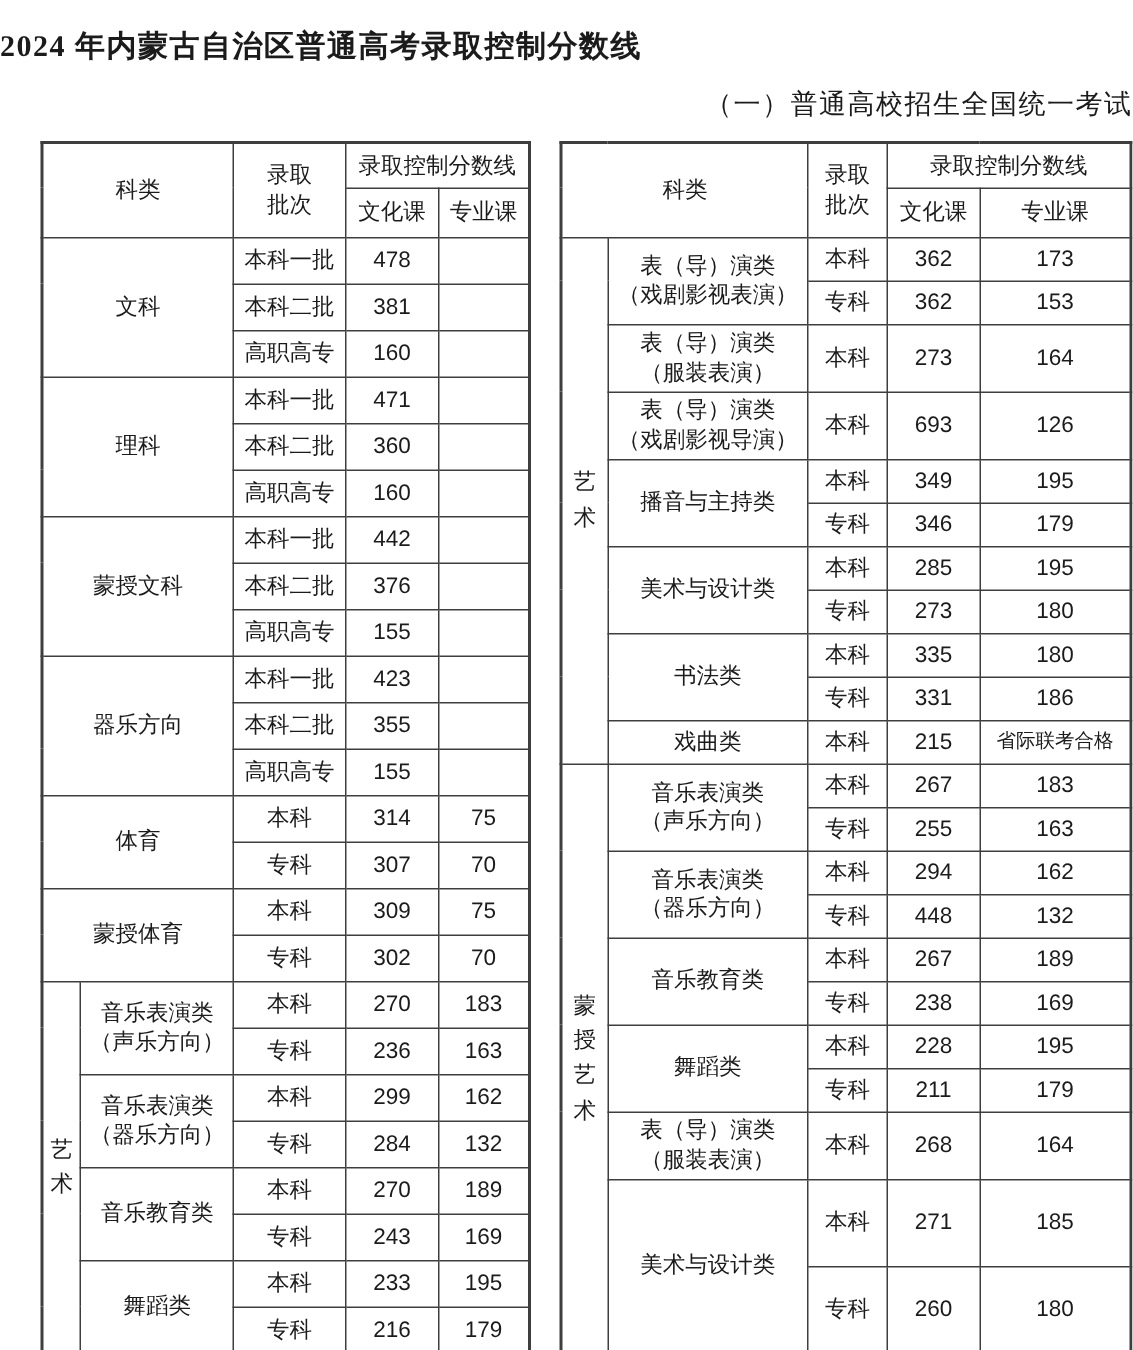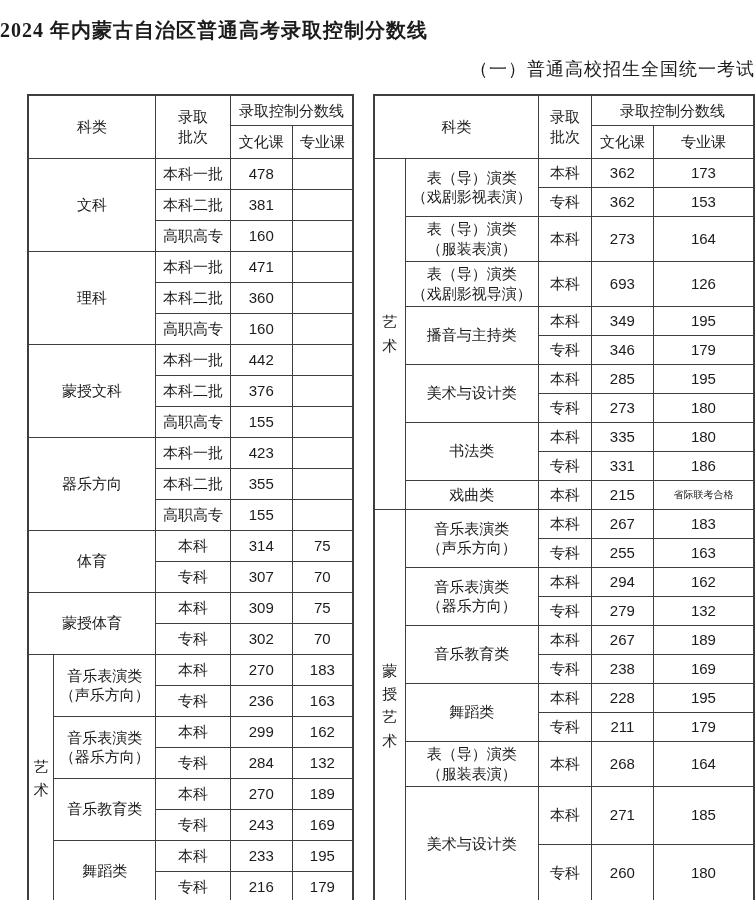--- a/index.html
+++ b/index.html
@@ -23,21 +23,21 @@
   table{
     border-collapse:collapse;table-layout:fixed;
     border:2px solid #3e3e3e;
   }
   th,td{
     border:1px solid #3e3e3e;
     text-align:center;vertical-align:middle;
     font-weight:normal;font-size:15px;line-height:1.3;
     padding:1px 1px;white-space:pre-line;overflow:hidden;
   }
-  td.small{font-size:10px;letter-spacing:0;}
+  td.small{font-size:13px;letter-spacing:0;}
   td.group{line-height:1.55;}
   table.lt tbody tr{height:31px;}
   table.rt tbody tr{height:29px;}
   tr.hr1{height:30px;}
   tr.hr2{height:33px;}
 </style>
 </head>
 <body>
 
 <div class="page-title">2024 年内蒙古自治区普通高考录取控制分数线</div>
@@ -309,21 +309,21 @@
         </tr>
         <tr>
           <td rowspan="2">音乐表演类
 （器乐方向）</td>
           <td>本科</td>
           <td>294</td>
           <td>162</td>
         </tr>
         <tr>
           <td>专科</td>
-          <td>279</td>
+          <td>448</td>
           <td>132</td>
         </tr>
         <tr>
           <td rowspan="2">音乐教育类</td>
           <td>本科</td>
           <td>267</td>
           <td>189</td>
         </tr>
         <tr>
           <td>专科</td>

